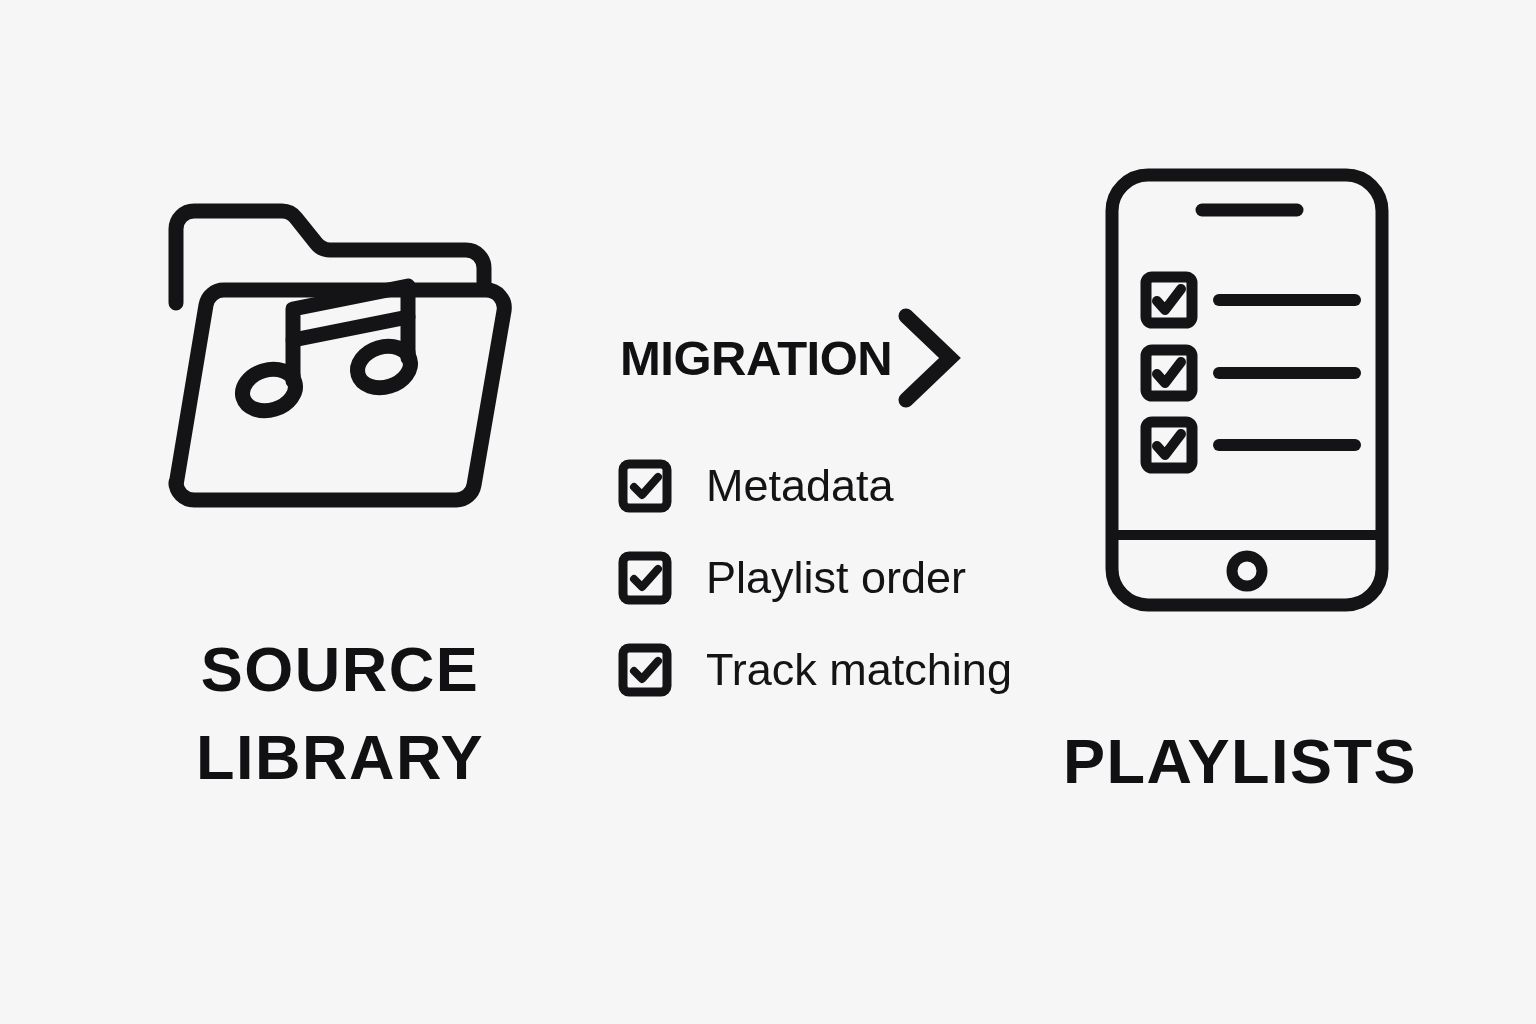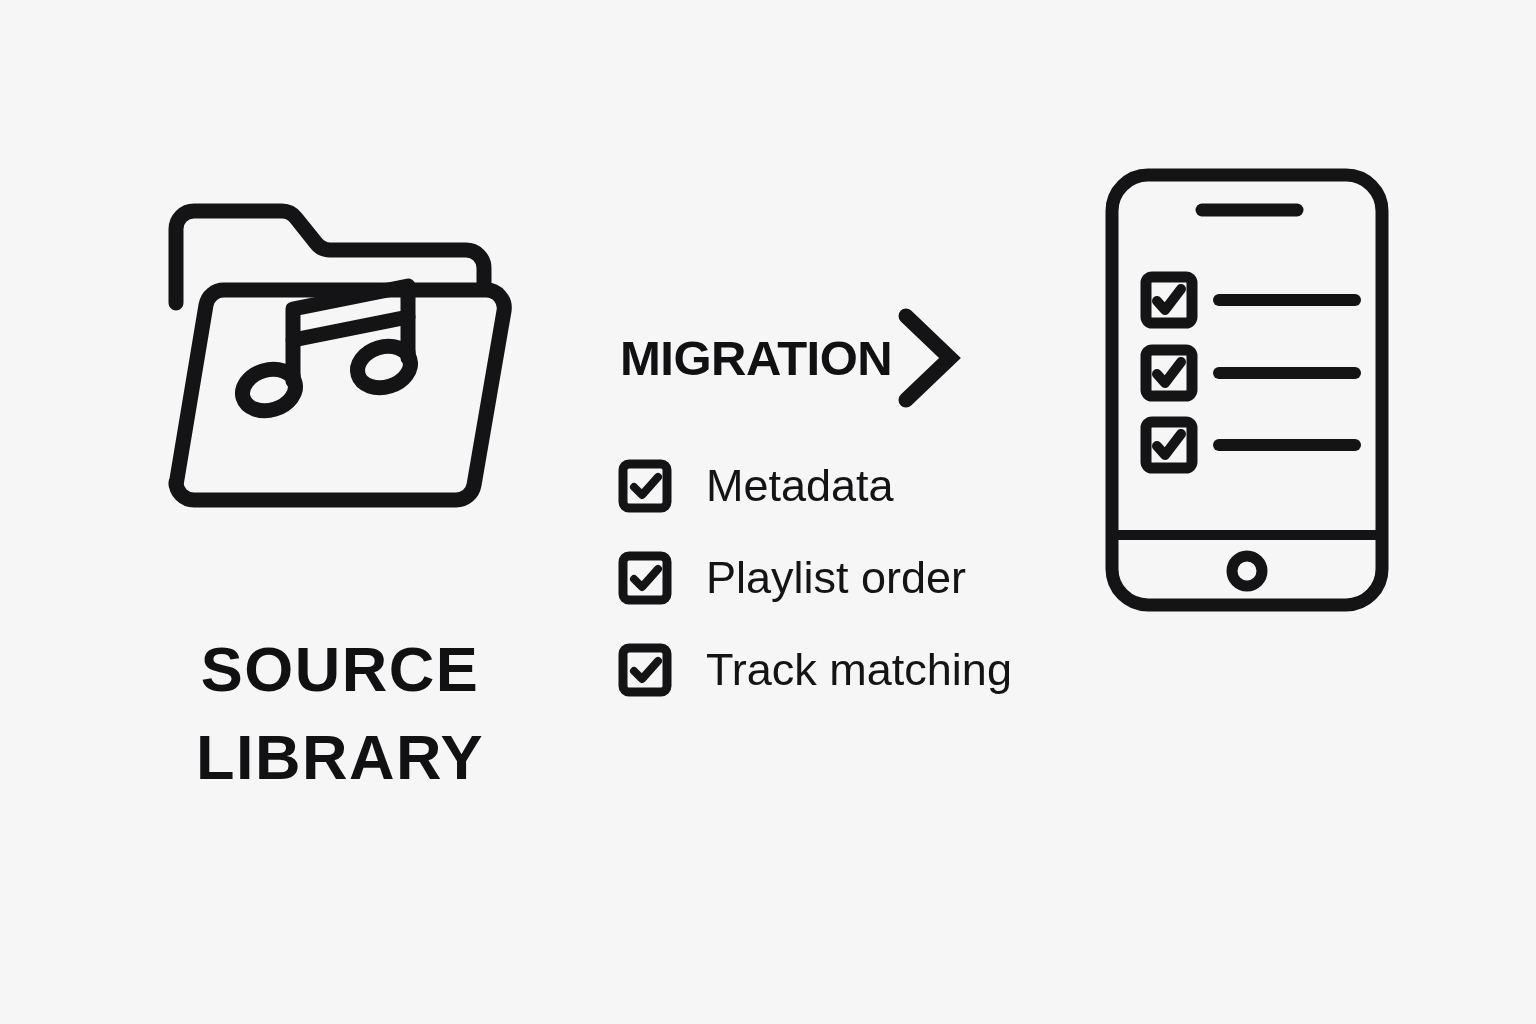--- a/index.html
+++ b/index.html
@@ -219,15 +219,16 @@
 
       <rect x="44" y="185" width="46" height="46" rx="6" ry="6" fill="#f6f6f6" stroke="#141416" stroke-width="11"></rect>
       <path d="M 55 209 L 63 218 L 79 197" fill="none" stroke="#141416" stroke-width="10" stroke-linecap="round" stroke-linejoin="round"></path>
       <path d="M 117 208 L 253 208" fill="none" stroke="#141416" stroke-width="12" stroke-linecap="round"></path>
 
       <rect x="44" y="257" width="46" height="46" rx="6" ry="6" fill="#f6f6f6" stroke="#141416" stroke-width="11"></rect>
       <path d="M 55 281 L 63 290 L 79 269" fill="none" stroke="#141416" stroke-width="10" stroke-linecap="round" stroke-linejoin="round"></path>
       <path d="M 117 280 L 253 280" fill="none" stroke="#141416" stroke-width="12" stroke-linecap="round"></path>
     </svg>
 
+    <div id="playlists-label">PLAYLISTS</div>
   </div>
 
 </div>
 
 </body></html>

